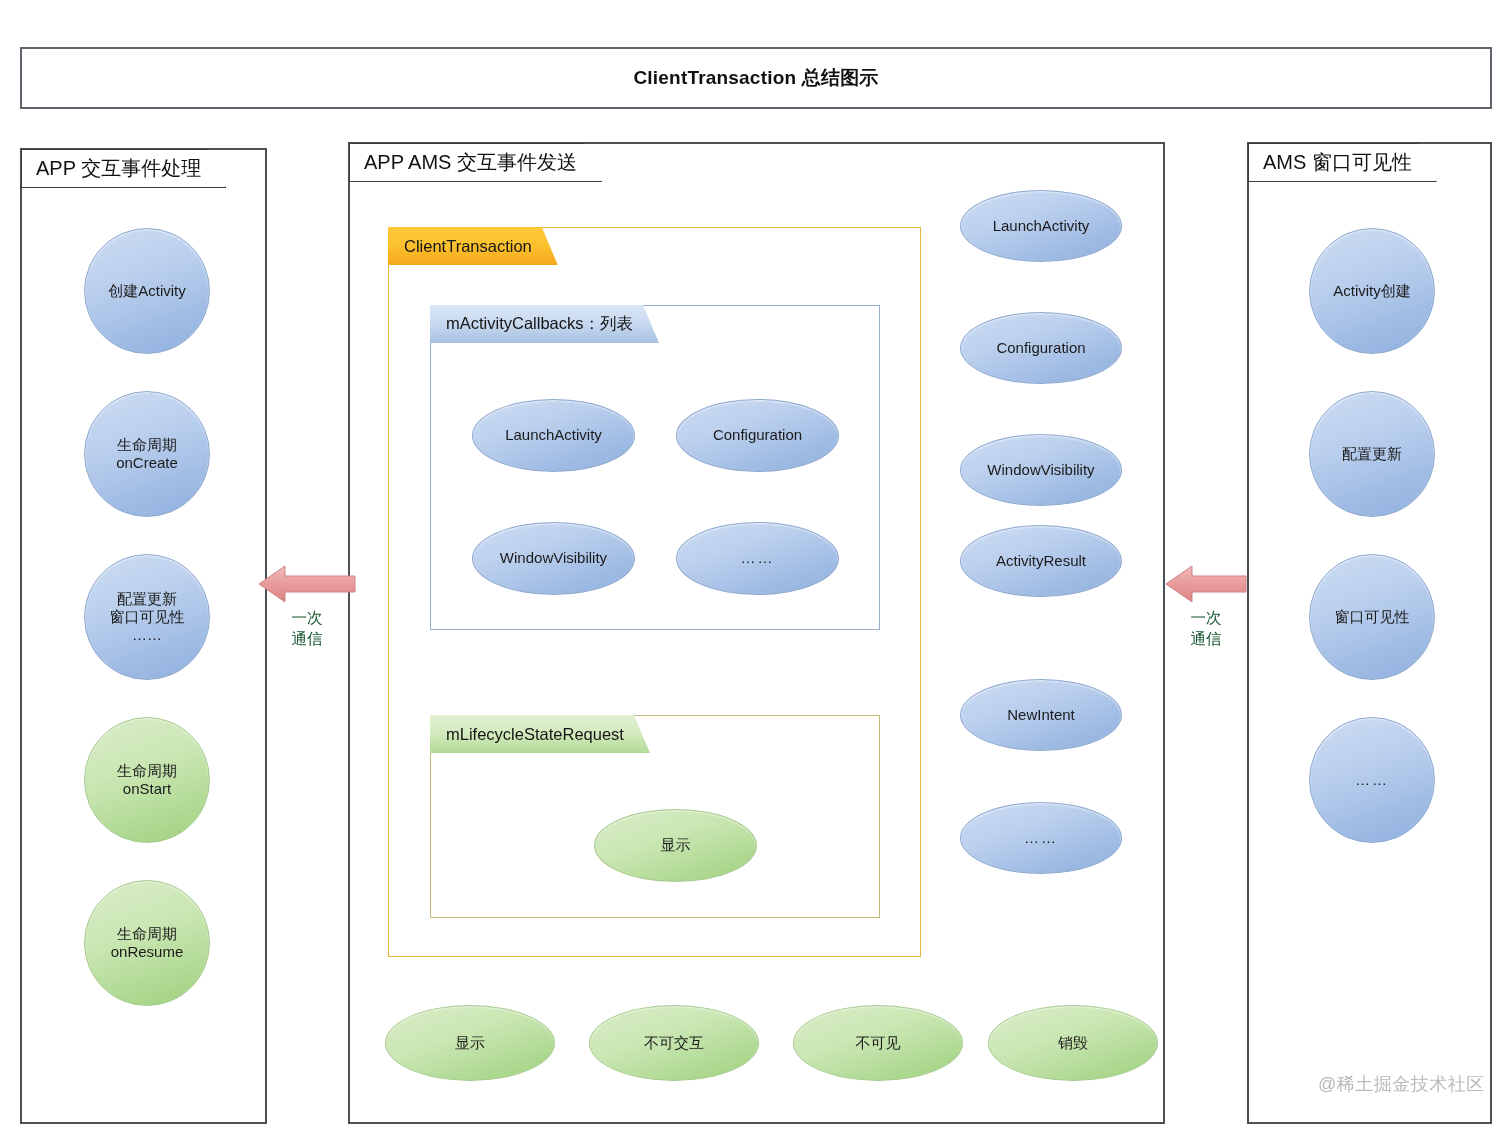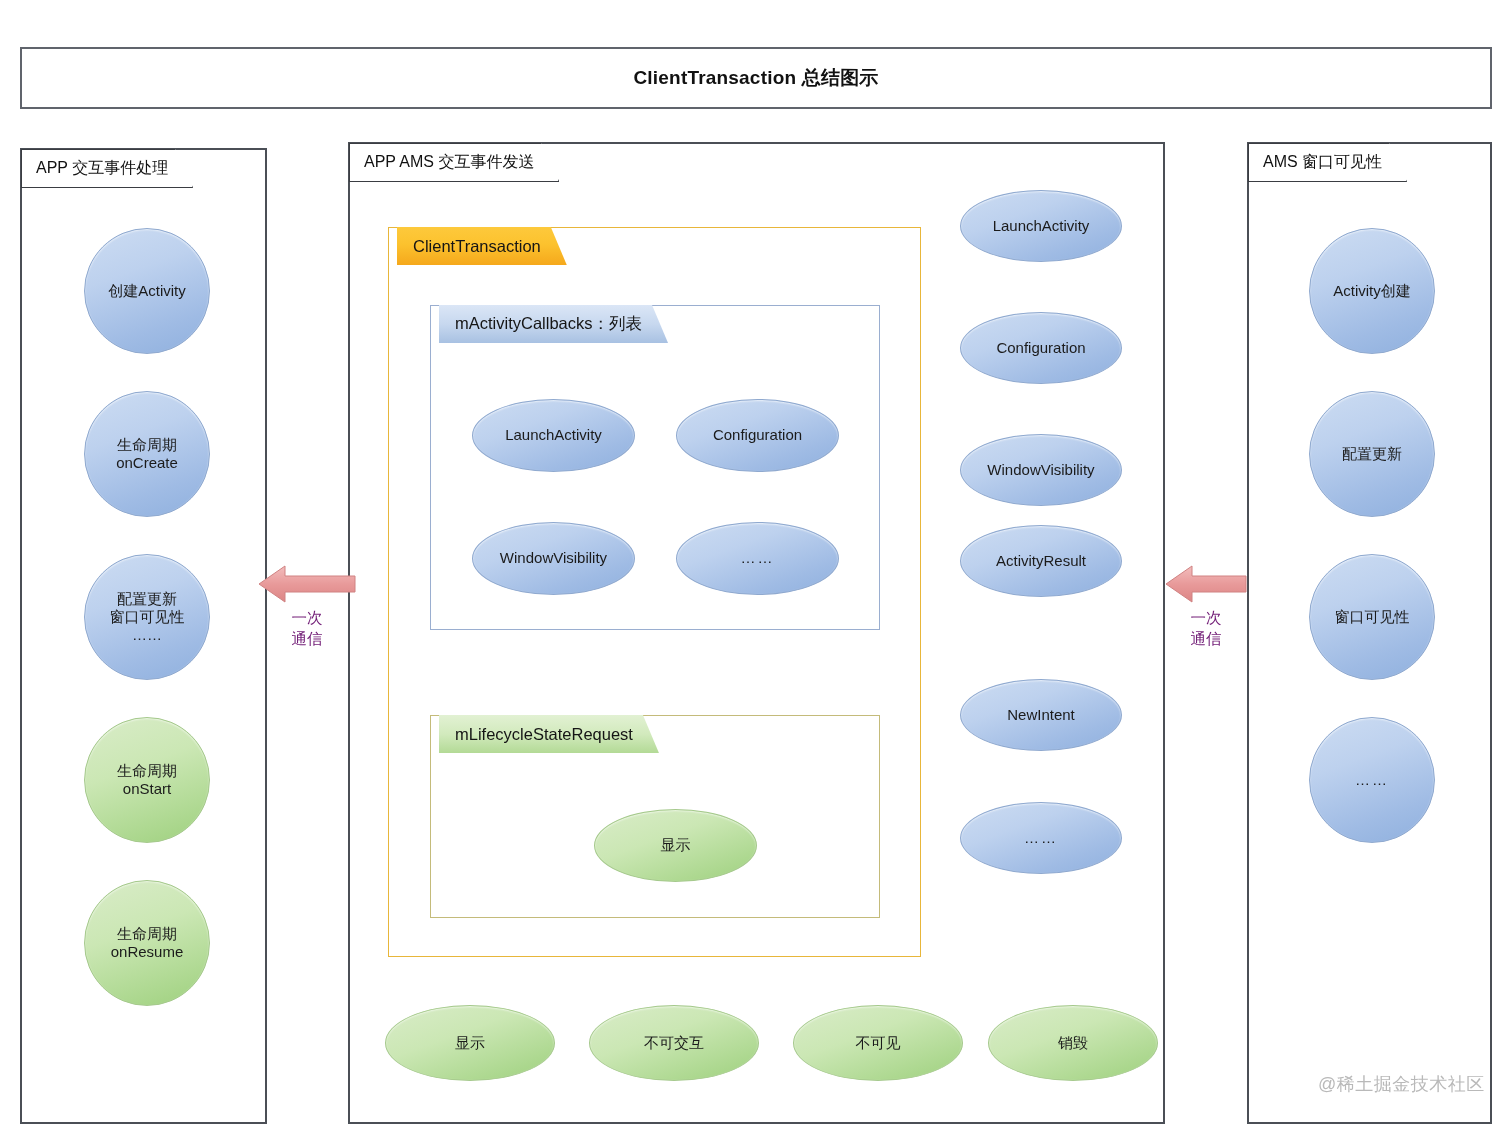--- a/index.html
+++ b/index.html
@@ -23,21 +23,21 @@
   #panel-left{left:20px;top:148px;width:247px;height:976px;}
   #panel-center{left:348px;top:142px;width:817px;height:982px;}
   #panel-right{left:1247px;top:142px;width:245px;height:982px;}
 
   
   .lane-tab{
     position:absolute;left:-1px;top:-1px;height:37px;
     border:1.6px solid #3a3d42;background:#fff;
     display:flex;align-items:center;
     padding:0 24px 0 14px;
-    font-size:16px;white-space:nowrap;
+    font-size:20px;white-space:nowrap;
     clip-path:polygon(0 0, calc(100% - 18px) 0, 100% 100%, 0 100%);
   }
 
   
   .circ, .ellip{
     position:absolute;display:flex;align-items:center;justify-content:center;
     text-align:center;line-height:1.22;font-size:15px;color:#1b1b1b;
     border-radius:50%;
   }
   .blue{
@@ -55,21 +55,20 @@
   
   #clienttransaction-box{
     left:388px;top:227px;width:533px;height:730px;
     border:1.5px solid #e8b63a;background:#fff;
   }
   .tab-label{
     position:absolute;left:-1px;top:-1px;height:38px;
     display:flex;align-items:center;padding:0 26px 0 16px;
     font-size:16.5px;white-space:nowrap;
     clip-path:polygon(0 0, calc(100% - 16px) 0, 100% 100%, 0 100%);
-    margin-left:9px;
   }
   .tab-orange{
     background:linear-gradient(180deg,#fdc93c 0%,#fcc22e 45%,#f5a81c 100%);
     color:#151515;
   }
   .tab-blue{
     background:linear-gradient(180deg,#dbe6f6 0%,#c7d8ef 50%,#a8c1e2 100%);
     color:#151515;
   }
   .tab-green{
@@ -83,21 +82,21 @@
   }
   #m-lifecycle-state-request-box{
     left:430px;top:715px;width:450px;height:203px;
     border:1px solid #c4bb7a;background:#fff;
   }
 
   
   .arrow-wrap{position:absolute;}
   .arrow-label{
     position:absolute;text-align:center;font-size:15.5px;line-height:1.35;
-    white-space:pre-line;color:#701a75;
+    white-space:pre-line;color:#14532d;
   }
 
   #watermark{
     left:1318px;top:1072px;font-size:18px;color:#b9b9b9;letter-spacing:.5px;
     white-space:nowrap;
   }
 </style>
 </head>
 <body>
 

